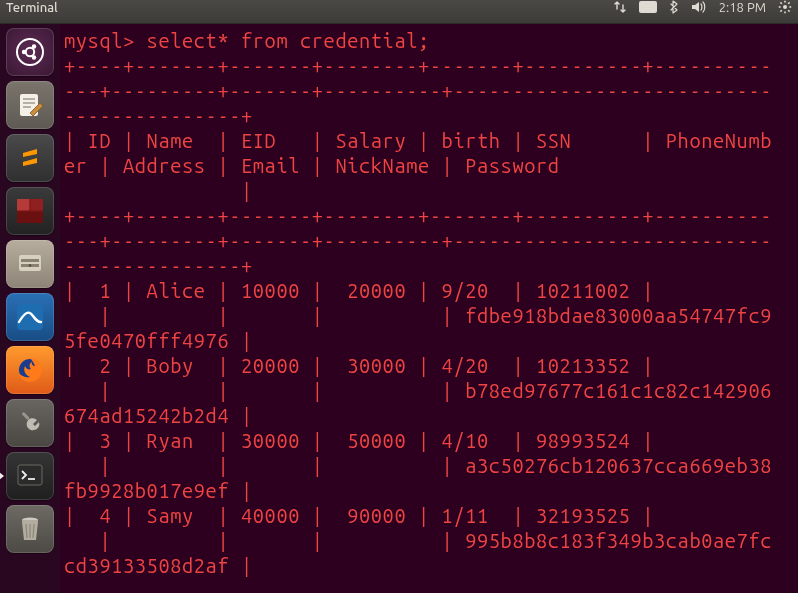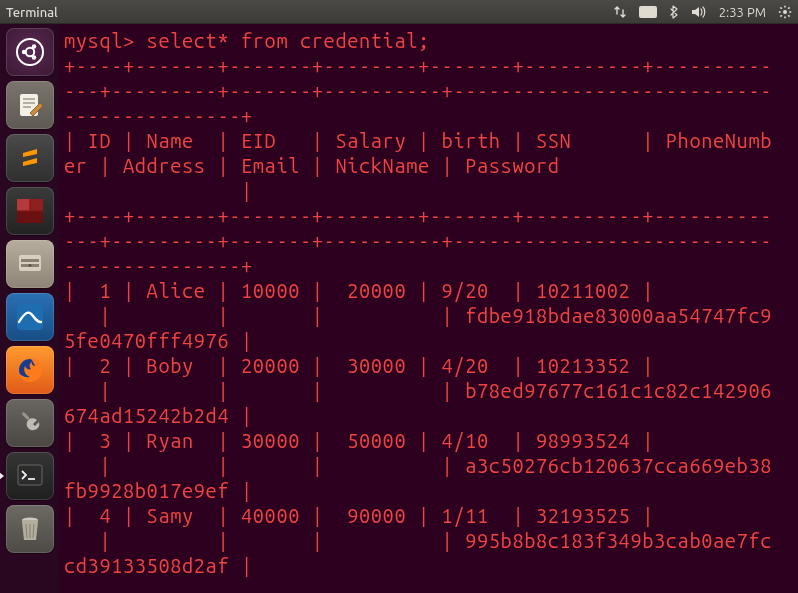--- a/index.html
+++ b/index.html
@@ -5,21 +5,21 @@
 * { margin: 0; padding: 0; box-sizing: border-box; }
 html, body { width: 798px; height: 593px; overflow: hidden; font-family: "Ubuntu", "DejaVu Sans", sans-serif; }
 body { background: #2c001e; }
 
 
 .menubar {
   height: 24px;
   background: linear-gradient(#4b4945, #3c3b37);
   color: #dfdbd2;
   display: flex;
-  align-items: center;
+  align-items: flex-start;
   font-size: 13px;
   padding: 0 6px;
   border-bottom: 1px solid #2b2a28;
 }
 .menubar .title { flex: 0 0 auto; font-weight: 500; }
 .menubar .spacer { flex: 1; }
 .menubar .tray { display: flex; align-items: center; gap: 12px; }
 .menubar .tray .ind { display: inline-flex; align-items: center; justify-content: center; color:#dfdbd2; }
 .menubar .tray svg { display:block; }
 .menubar .en-badge {
@@ -97,21 +97,21 @@
       <svg width="10" height="14" viewBox="0 0 10 14">
           <path d="M2 4l6 6-4 3V1l4 3-6 6" stroke="#dfdbd2" stroke-width="1.2" fill="none" stroke-linejoin="round" stroke-linecap="round"></path>
         </svg>
     </span>
     <span class="ind">
       <svg width="16" height="14" viewBox="0 0 16 14">
           <path d="M1 5h3l4-3v10l-4-3H1z" fill="#dfdbd2"></path>
           <path d="M10 4c1.2 1 1.2 5 0 6M12 2c2.3 2 2.3 8 0 10" stroke="#dfdbd2" stroke-width="1.2" fill="none" stroke-linecap="round"></path>
         </svg>
     </span>
-    <span class="ind clock">2:33 PM</span>
+    <span class="ind clock">2:18 PM</span>
     <span class="ind">
       <svg width="14" height="14" viewBox="0 0 14 14">
           <circle cx="7" cy="7" r="2" fill="#dfdbd2"></circle>
           <g stroke="#dfdbd2" stroke-width="1.6">
             <line x1="7" y1="0.8" x2="7" y2="2.6"></line>
             <line x1="7" y1="11.4" x2="7" y2="13.2"></line>
             <line x1="0.8" y1="7" x2="2.6" y2="7"></line>
             <line x1="11.4" y1="7" x2="13.2" y2="7"></line>
             <line x1="2.4" y1="2.4" x2="3.8" y2="3.8"></line>
             <line x1="10.2" y1="10.2" x2="11.6" y2="11.6"></line>

